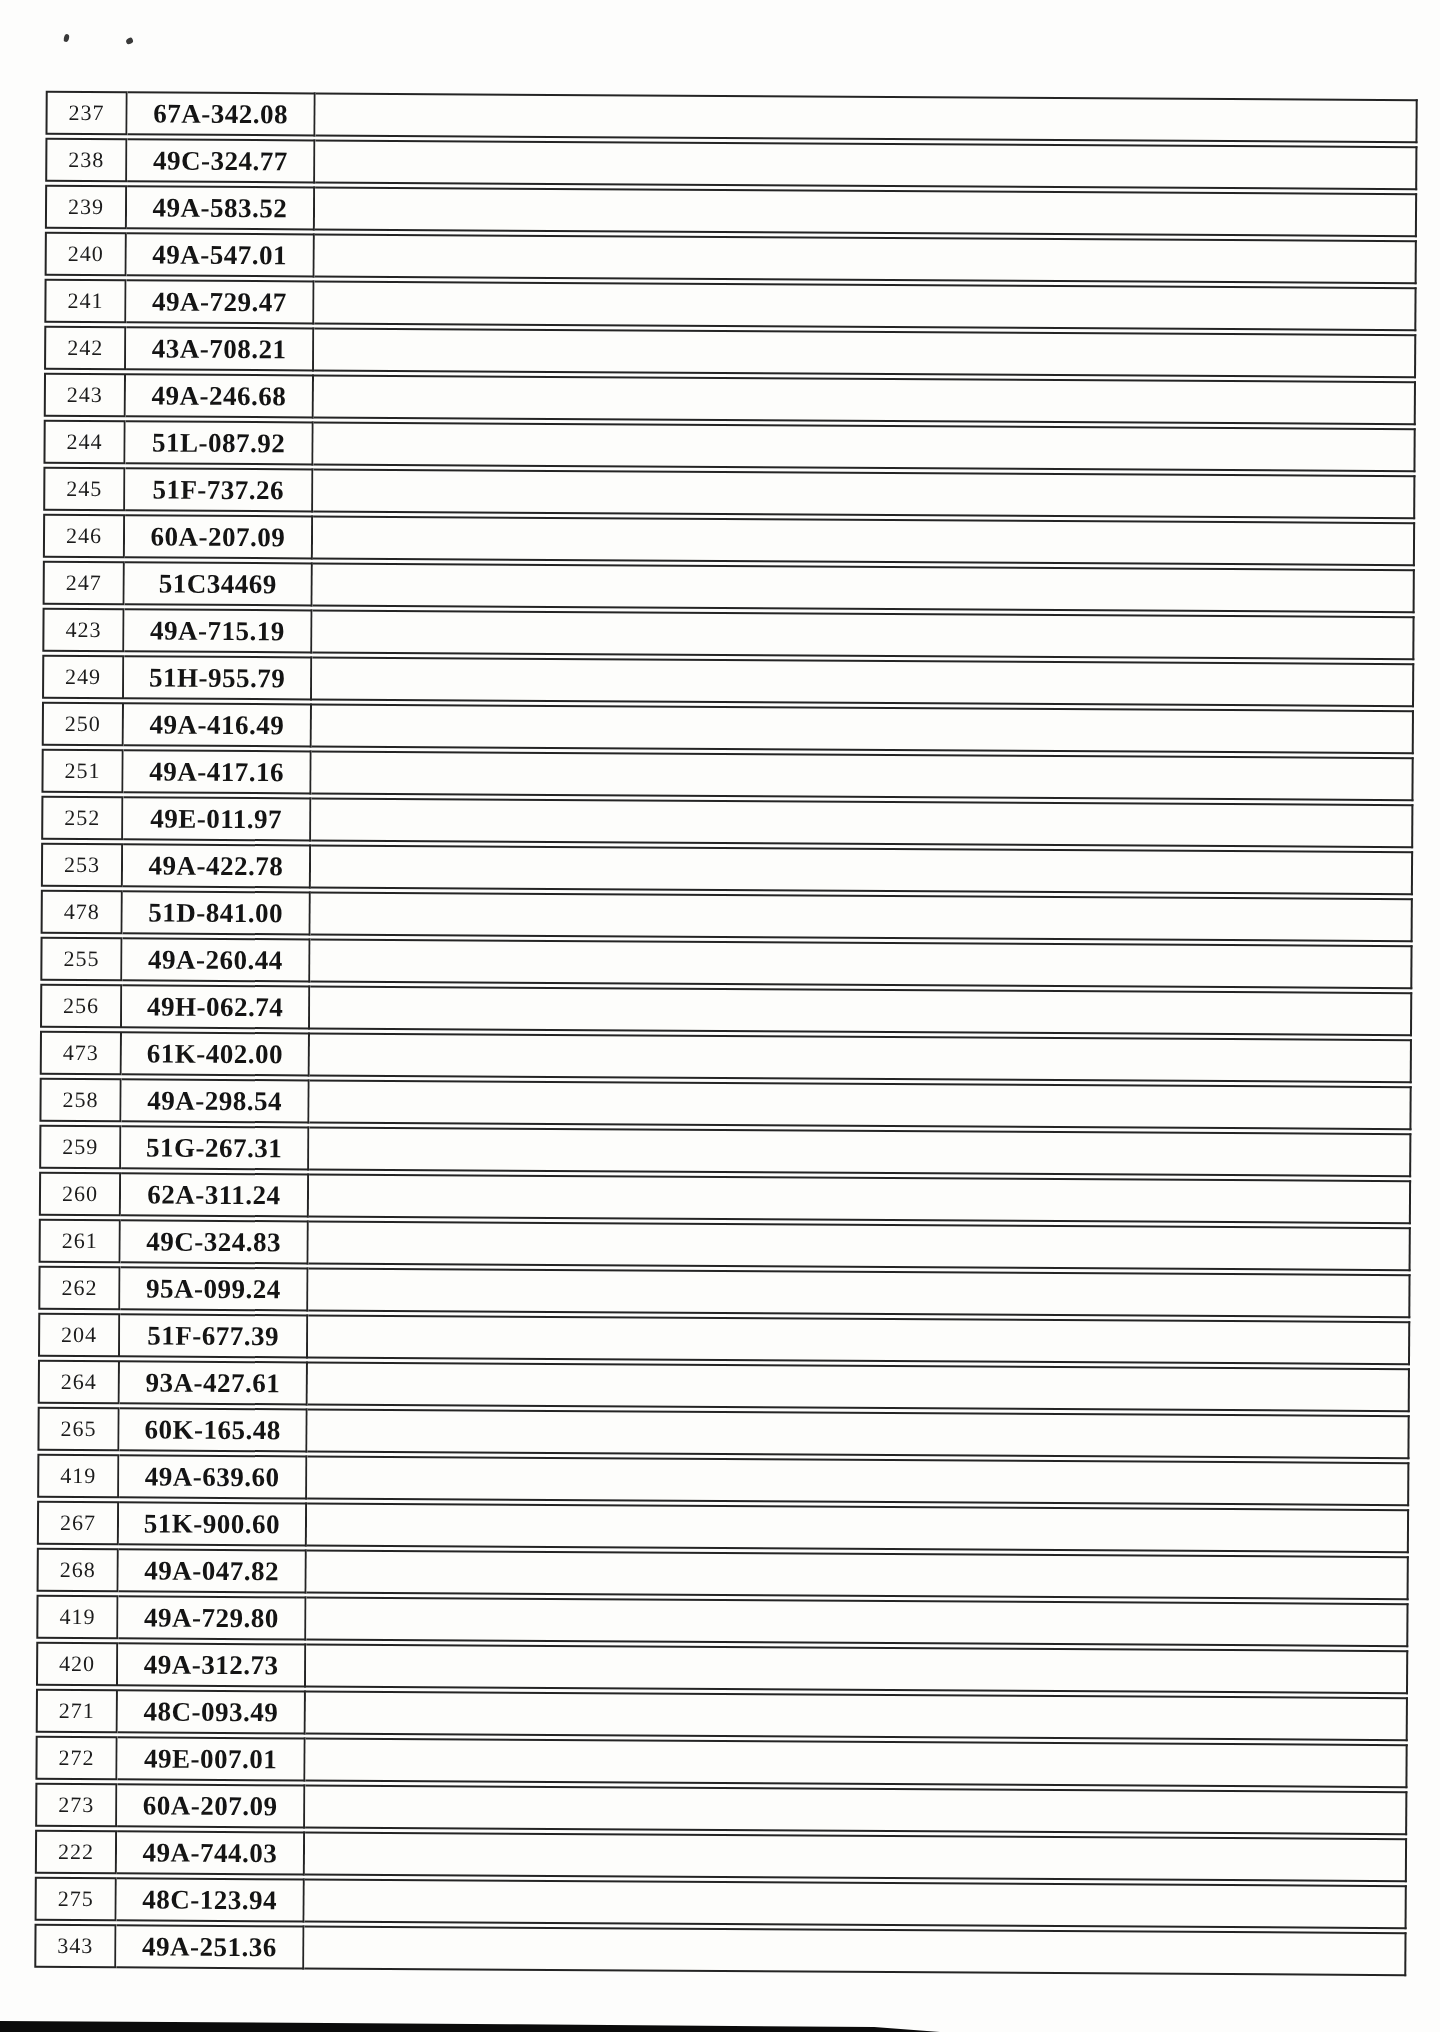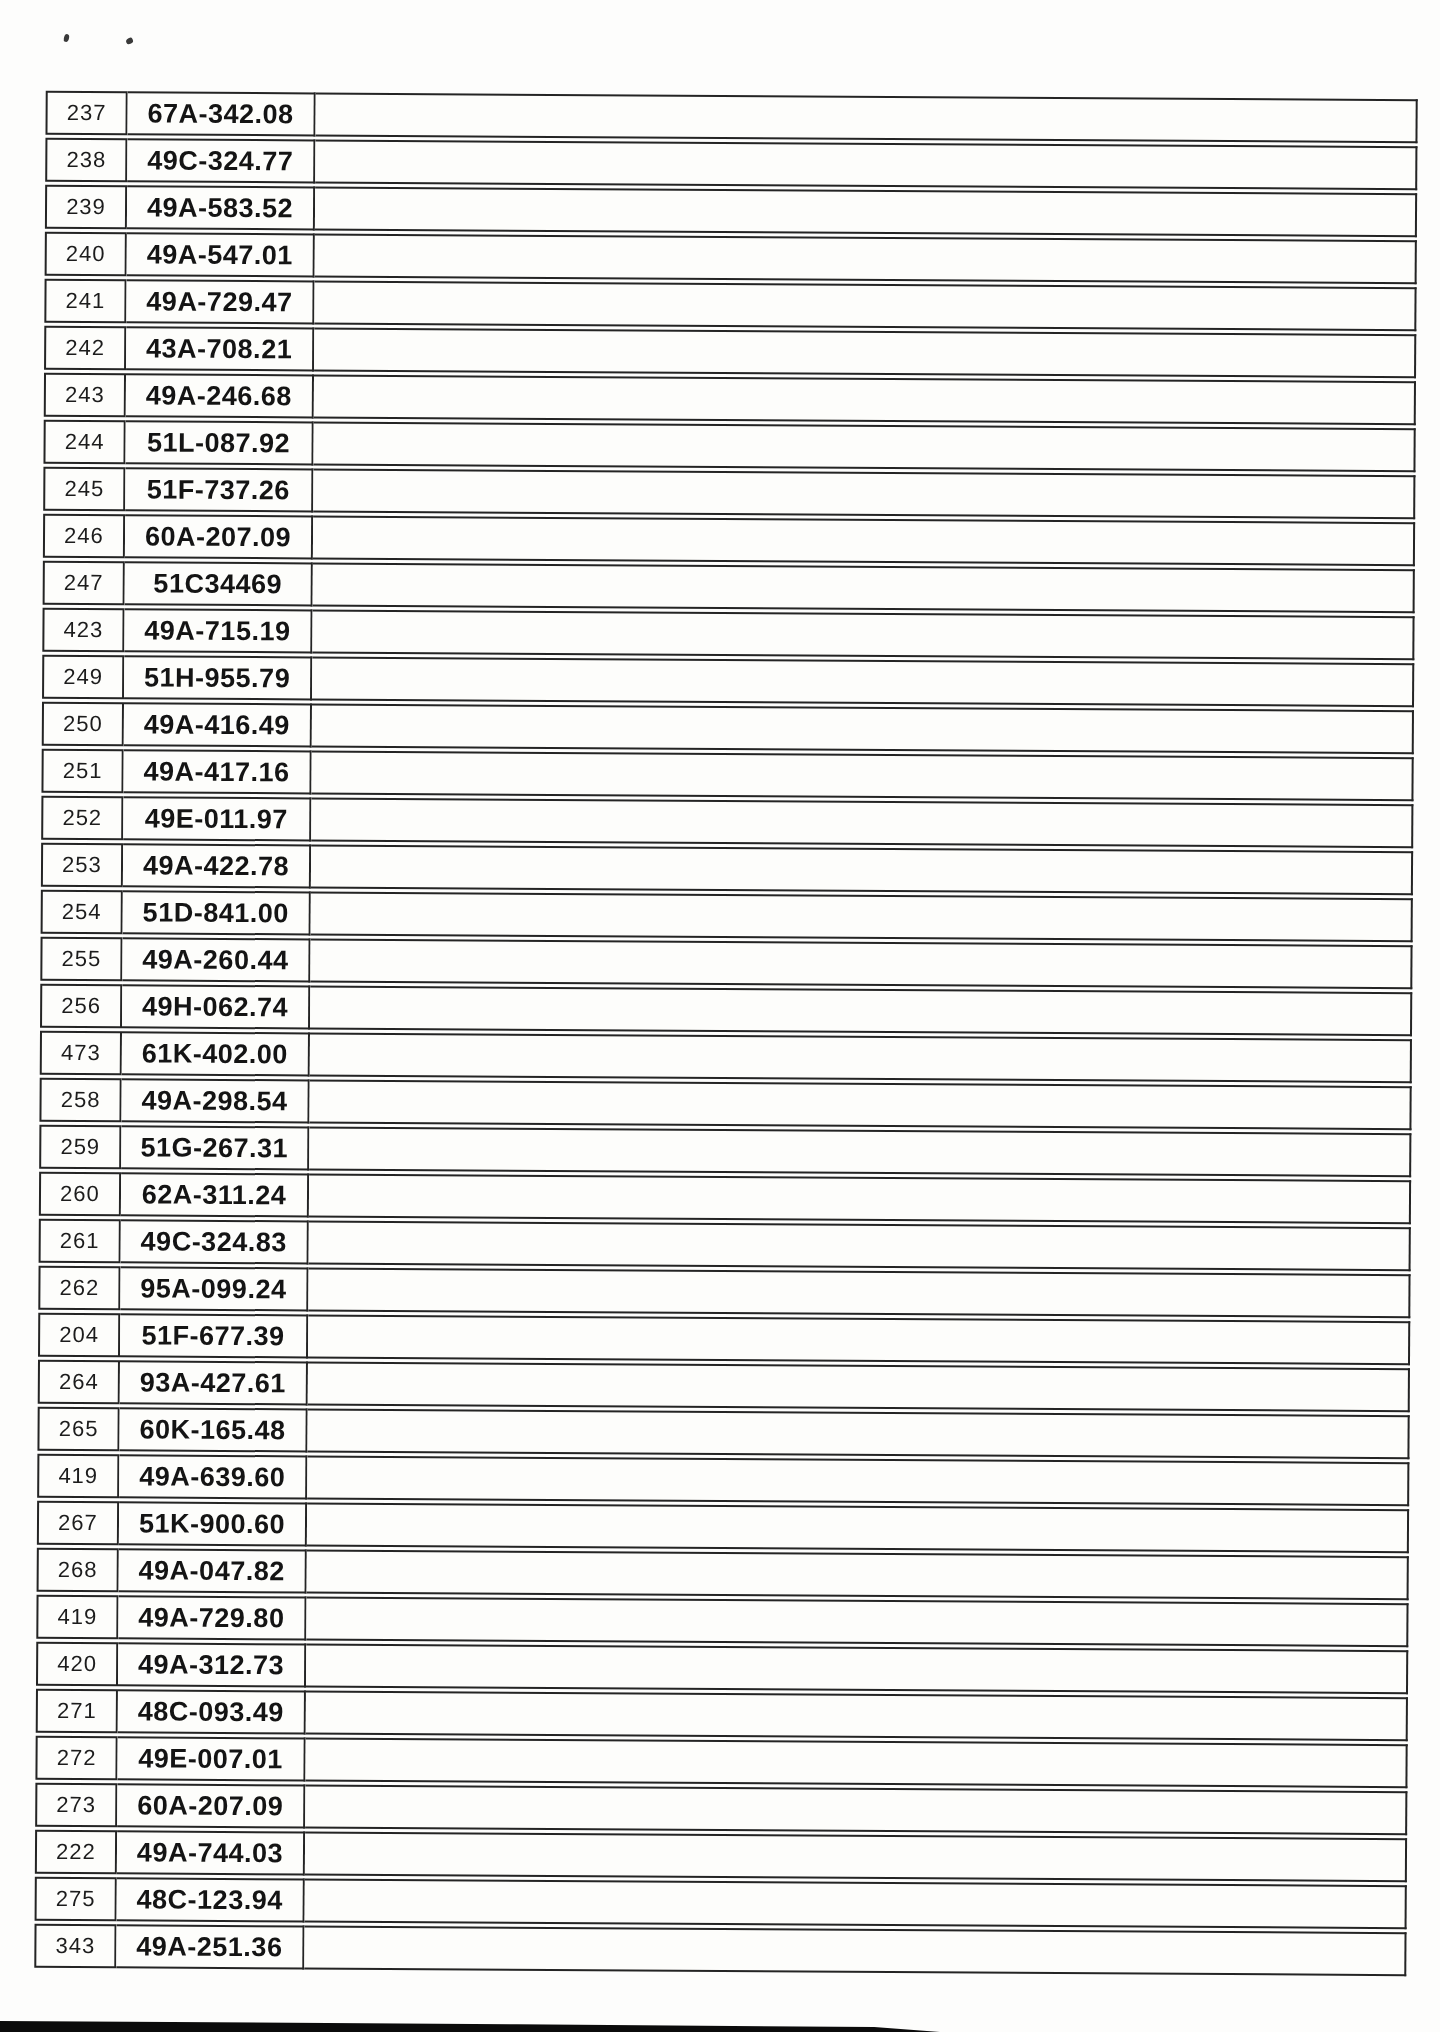--- a/index.html
+++ b/index.html
@@ -2,21 +2,21 @@
 <html><head>
 <meta charset="utf-8">
 <style>
   html, body { margin: 0; padding: 0; background: #ffffff; }
   .page {
     position: relative;
     width: 1440px;
     height: 2032px;
     background: #fdfdfc;
     overflow: hidden;
-    font-family: Liberation Sans, sans-serif;
+    font-family: Liberation Serif, serif;
     color: #1c1c1c;
   }
   .table-wrap {
     position: absolute;
     left: 40px;
     top: 92px;
     width: 1372px;
     transform: rotate(0.35deg);
     transform-origin: 50% 50%;
   }
@@ -164,21 +164,21 @@
             <td class="no-cell">252</td>
             <td class="plate-cell">49E-011.97</td>
             <td class="violation-cell"></td>
           </tr>
           <tr>
             <td class="no-cell">253</td>
             <td class="plate-cell">49A-422.78</td>
             <td class="violation-cell"></td>
           </tr>
           <tr>
-            <td class="no-cell">254</td>
+            <td class="no-cell">478</td>
             <td class="plate-cell">51D-841.00</td>
             <td class="violation-cell"></td>
           </tr>
           <tr>
             <td class="no-cell">255</td>
             <td class="plate-cell">49A-260.44</td>
             <td class="violation-cell"></td>
           </tr>
           <tr>
             <td class="no-cell">256</td>

